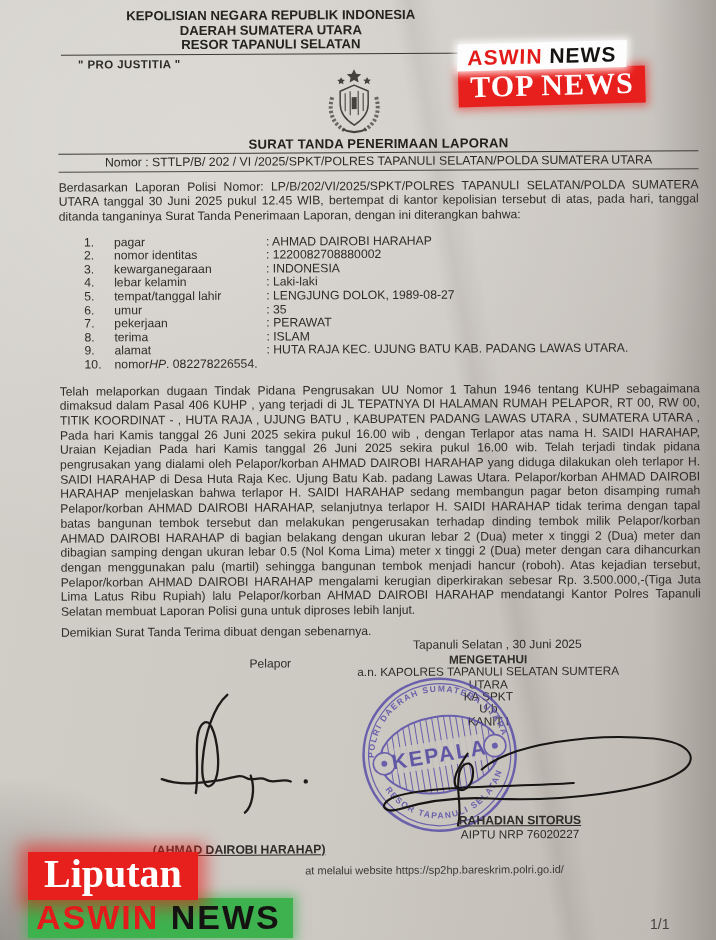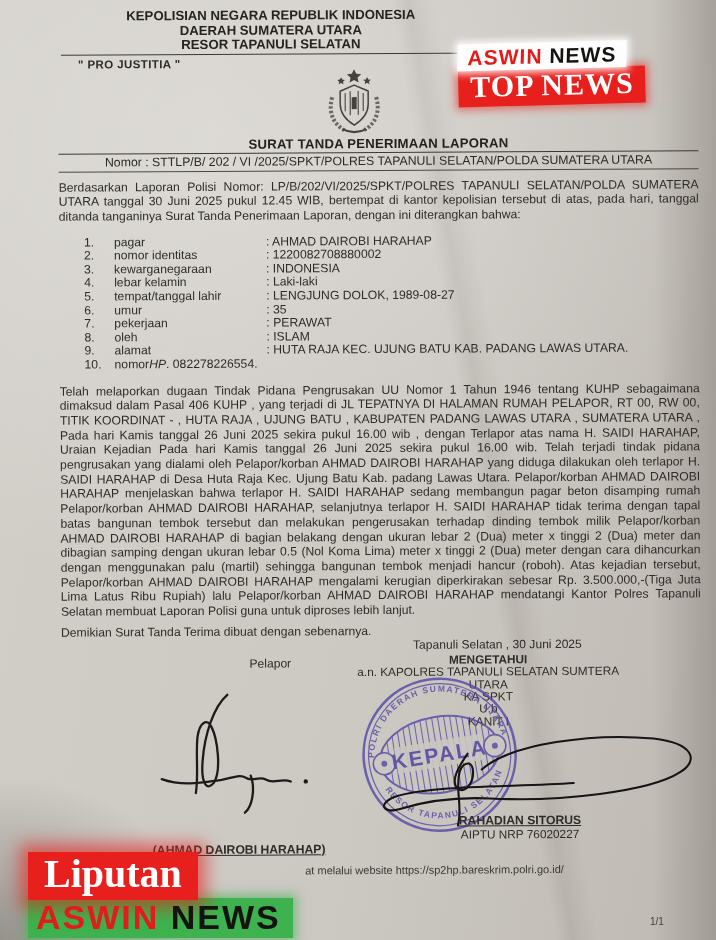--- a/index.html
+++ b/index.html
@@ -49,21 +49,21 @@
   .name-left{position:absolute;left:72px;top:204px;width:210px;text-align:center;
     font-weight:bold;text-decoration:underline;font-size:12.2px;}
   .stamp{position:absolute;left:292px;top:31px;transform:rotate(-9deg);opacity:.82;}
   .sig-right{position:absolute;left:300px;top:80px;}
   .name-right{position:absolute;left:318px;top:176px;width:280px;text-align:center;line-height:14px;}
   .name-right .nm{font-weight:bold;text-decoration:underline;font-size:12.2px;}
   .name-right .rk{font-size:11.8px;}
   .footnote{position:relative;height:34px;font-size:11.5px;}
   .footnote .cat{position:absolute;left:34px;top:0;}
   .footnote .note{position:absolute;left:243px;top:11px;font-size:11px;color:#3a3834;}
-  .pagenum{position:absolute;left:650px;top:916px;font-size:10px;color:#45423e;}
+  .pagenum{position:absolute;left:650px;top:916px;font-size:14px;color:#45423e;}
 
   
   .badge-top{position:absolute;left:458px;top:42px;z-index:50;transform:rotate(-1.5deg);}
   .badge-top .strip-white{display:inline-block;background:#fdfdfd;padding:2px 10px 1px 10px;
     box-shadow:0 0 7px 3px rgba(255,255,255,.85);
     font-weight:bold;font-size:21px;letter-spacing:1px;transform:skewX(-3deg);}
   .badge-top .strip-red{background:#e8201d;color:#fff;padding:0px 12px 3px 12px;margin-top:-1px;
     box-shadow:0 0 9px 3px rgba(232,32,29,.55);
     font-family:"Liberation Serif", serif;font-weight:bold;font-size:30px;letter-spacing:1px;}
   .aswin-red{color:#e31b1a;}
@@ -144,21 +144,21 @@
           <span class="lbl">umur</span>
           <span class="val">: 35</span>
         </div>
       <div class="idrow">
           <span class="no">7.</span>
           <span class="lbl">pekerjaan</span>
           <span class="val">: PERAWAT</span>
         </div>
       <div class="idrow">
           <span class="no">8.</span>
-          <span class="lbl">oleh</span>
+          <span class="lbl">terima</span>
           <span class="val">: ISLAM</span>
         </div>
       <div class="idrow">
           <span class="no">9.</span>
           <span class="lbl">alamat</span>
           <span class="val">: HUTA RAJA KEC. UJUNG BATU KAB. PADANG LAWAS UTARA.</span>
         </div>
       <div class="idrow">
           <span class="no">10.</span>
           <span>nomor </span>

